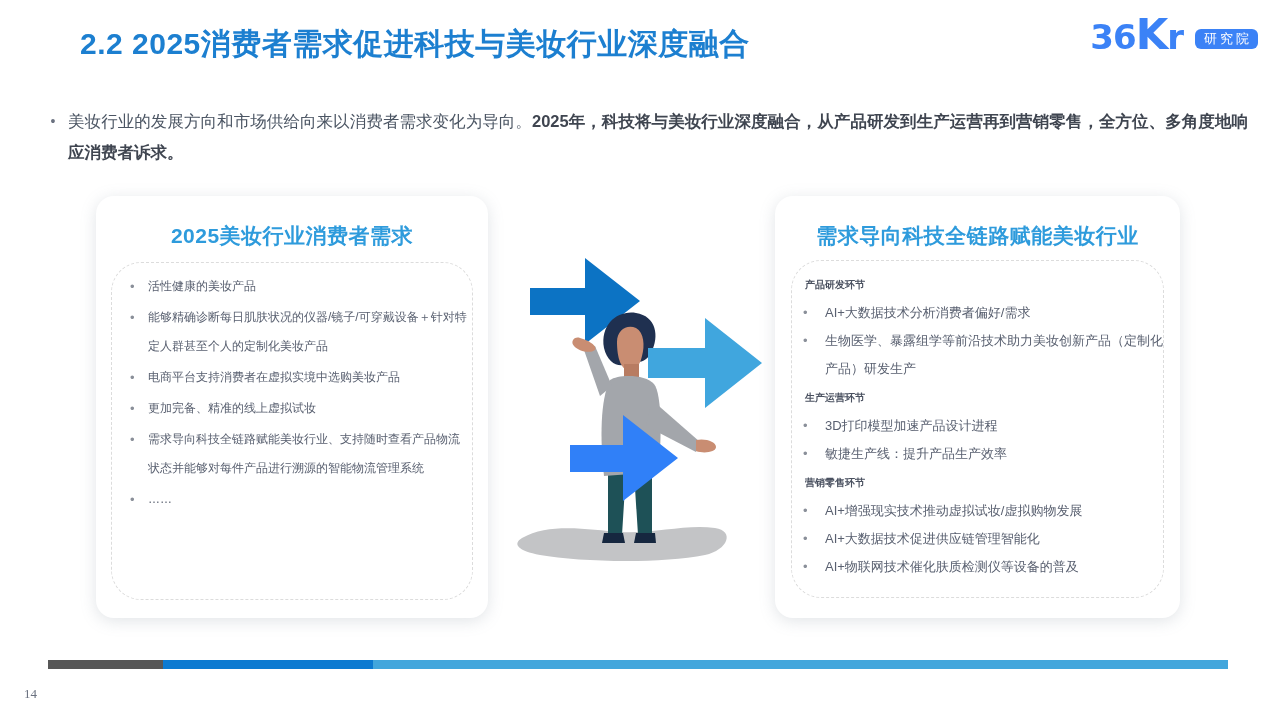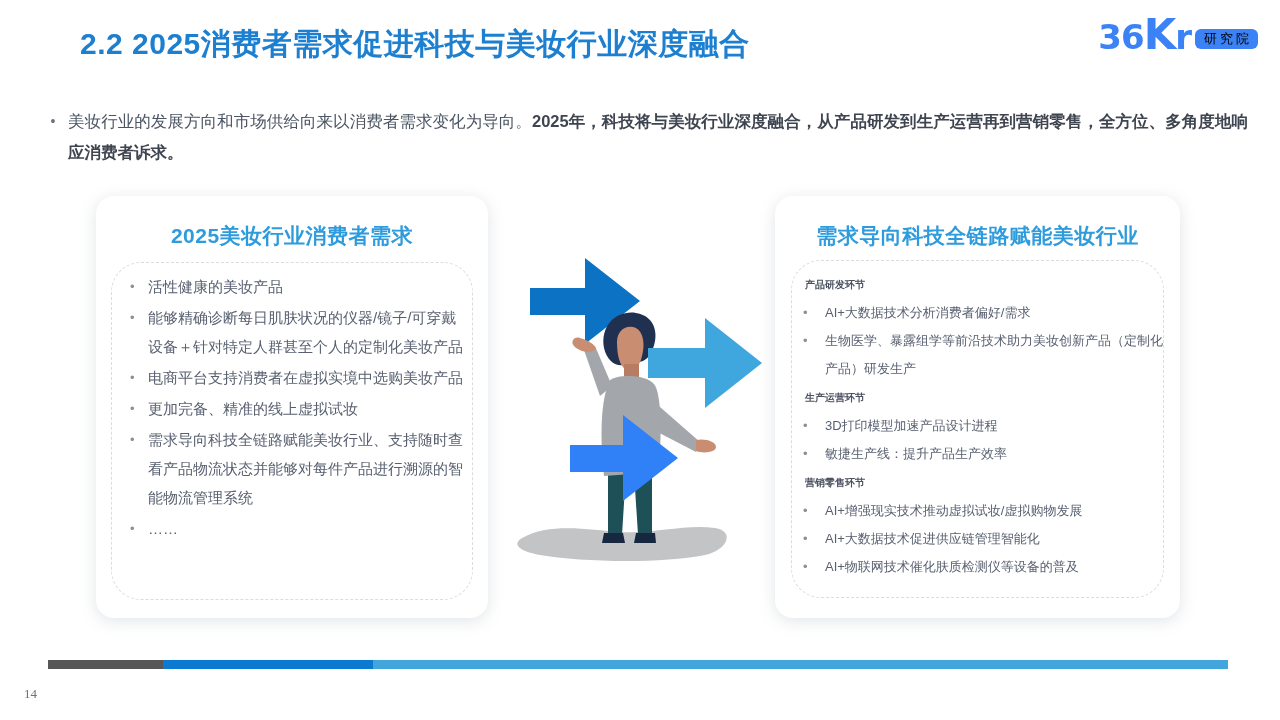--- a/index.html
+++ b/index.html
@@ -11,29 +11,29 @@
   .slide{position:absolute;inset:0;background:#fff;}
 
   
   .page-title{
     position:absolute;left:80px;top:24px;
     font-size:30px;font-weight:bold;color:#1C7FD0;
     letter-spacing:0.5px;white-space:nowrap;
   }
   .logo{
     position:absolute;right:22px;top:14px;
-    display:flex;align-items:center;gap:4px;
+    display:flex;align-items:center;gap:12px;
   }
   .logo-mark{
     font-size:34px;font-weight:bold;color:#3B82F6;
     letter-spacing:-1px;line-height:1;font-family:"DejaVu Sans",sans-serif;
   }
   .logo-mark .k{font-size:42px;}
   .logo-badge{
-    background:#3B82F6;color:#000000;border-radius:6px;
+    background:#3B82F6;color:#ffffff;border-radius:6px;
     font-size:13px;letter-spacing:3px;
     padding:3px 6px 3px 9px;line-height:1.15;
     margin-top:8px;
   }
 
   
   .intro{
     position:absolute;left:38px;top:106px;width:1210px;
     display:flex;align-items:flex-start;
   }
@@ -68,21 +68,21 @@
   .bullets{position:absolute;left:34px;right:18px;top:76px;}
   .card-right .bullets{left:28px;right:14px;top:74px;}
   .bullet-row{
     display:flex;align-items:flex-start;
     margin-bottom:2px;
   }
   .bullet-dot{
     flex:0 0 18px;color:#8a8f99;font-size:13px;line-height:29px;
   }
   .bullet-text{
-    font-size:15px;line-height:29px;color:#596070;
+    font-size:12px;line-height:29px;color:#596070;
   }
   .card-right .bullet-row{margin-bottom:0;}
   .card-right .bullet-dot{flex:0 0 22px;line-height:28px;}
   .card-right .bullet-text{font-size:13px;line-height:28px;}
   .section-head{
     font-size:10px;font-weight:bold;
     color:#4a5160;margin:2px 0 1px 2px;line-height:26px;
   }
 
   

